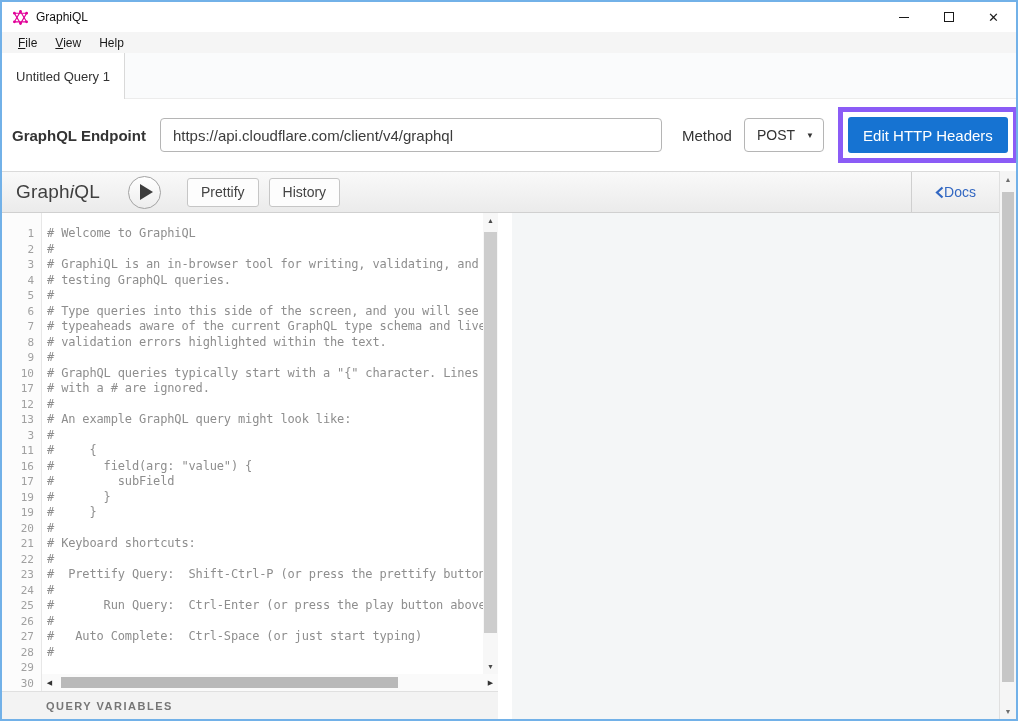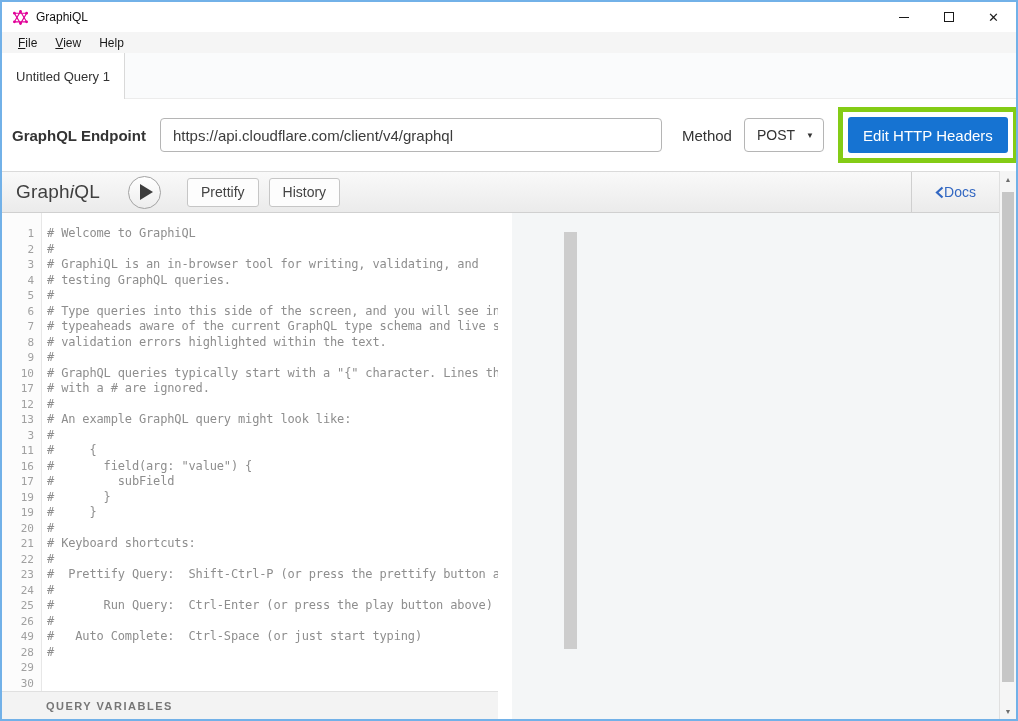--- a/index.html
+++ b/index.html
@@ -32,21 +32,21 @@
   
   .endpoint-row { height:72px; flex:0 0 auto; display:flex; align-items:center; padding-left:10px; background:#fff; }
   .endpoint-label { font-size:15px; color:#333; margin-right:14px; white-space:nowrap;font-weight:bold; }
   .endpoint-input { width:502px; height:34px; border:1px solid #b5b5b5; border-radius:4px;
                     padding:0 12px; font-size:15px; color:#3c3c3c; font-family:inherit; outline:none; }
   .method-label { font-size:15px; color:#333; margin:0 12px 0 20px; }
   .method-select { width:80px; height:34px; border:1px solid #b5b5b5; border-radius:4px; background:#fff;
                    display:flex; align-items:center; justify-content:space-between; padding:0 9px 0 12px;
                    font-size:14px; color:#333; cursor:default; }
   .select-caret { font-size:8px; color:#333; }
-  .annotation-box { flex:1; margin-left:14px; margin-right:-2px; border:5px solid #84cc16; padding:5px; display:flex; }
+  .annotation-box { flex:1; margin-left:14px; margin-right:-2px; border:5px solid #8b5cf6; padding:5px; display:flex; }
   .edit-headers-btn { flex:1; height:36px; border:none; border-radius:3px; background:#1673d2; color:#fff;
                       font-size:15px; font-family:inherit; cursor:pointer; }
   
   .graphiql-app { flex:1; display:flex; min-height:0; }
   .main-col { flex:1; display:flex; flex-direction:column; min-width:0; }
   .toolbar { height:42px; flex:0 0 auto; display:flex; align-items:stretch;
              background:linear-gradient(#f9f9f9,#ebebeb); border-top:1px solid #dadada; border-bottom:1px solid #d0d0d0; }
   .toolbar-left { flex:1; display:flex; align-items:center; padding-left:14px; }
   .logo { font-size:19px; color:#3f3f3f; letter-spacing:0.2px; }
   .logo .it { font-style:italic; }
@@ -60,21 +60,21 @@
   .tb-btn.history { margin-left:10px; }
   .toolbar-docs { width:88px; flex:0 0 auto; border-left:1px solid #cfcfcf; display:flex; align-items:center;
                   justify-content:center; color:#3267c2; font-size:14px; cursor:pointer; }
   
   .content { flex:1; display:flex; min-height:0; background:#fff; }
   .editor-pane { width:496px; flex:0 0 auto; display:flex; flex-direction:column; min-height:0; }
   .editor-body { flex:1; display:flex; min-height:0; }
   .gutter { width:40px; flex:0 0 auto; background:#fcfcfc; border-right:1px solid #e7e7e7;
             padding-top:13px; text-align:right; overflow:hidden; }
   .ln { font-family:"DejaVu Sans Mono", monospace; font-size:11px; line-height:15.5px; color:#a0a0a0; padding-right:7px; }
-  .code-col { flex:1; display:flex; flex-direction:row; min-width:0; min-height:0; }
+  .code-col { flex:1; display:flex; flex-direction:column; min-width:0; min-height:0; }
   .code-scroll { flex:1; display:flex; min-height:0; }
   .code { flex:1; margin:0; padding:13px 0 0 5px; overflow:hidden; background:#fff; }
   .cl { font-family:"DejaVu Sans Mono", monospace; font-size:12px; line-height:15.5px; letter-spacing:-0.15px;
         color:#8e8e8e; white-space:pre; height:15.5px; }
   .vscroll { width:15px; flex:0 0 auto; display:flex; flex-direction:column; background:#f7f7f7; }
   .sb-arrow { height:15px; flex:0 0 auto; display:flex; align-items:center; justify-content:center;
               font-size:7px; color:#4a4a4a; cursor:pointer; }
   .vs-track { flex:1; position:relative; }
   .vs-thumb { position:absolute; top:1%; height:93%; left:1px; right:1px; background:#cdcdcd; cursor:pointer; }
   .hscroll { height:17px; flex:0 0 auto; display:flex; align-items:center; background:#fafafa; }
@@ -196,21 +196,21 @@
                 <div class="ln">17</div>
                 <div class="ln">19</div>
                 <div class="ln">19</div>
                 <div class="ln">20</div>
                 <div class="ln">21</div>
                 <div class="ln">22</div>
                 <div class="ln">23</div>
                 <div class="ln">24</div>
                 <div class="ln">25</div>
                 <div class="ln">26</div>
-                <div class="ln">49</div>
+                <div class="ln">27</div>
                 <div class="ln">28</div>
                 <div class="ln">29</div>
                 <div class="ln">30</div>
               </div>
             <div class="code-col">
               <div class="code-scroll">
                 <pre class="code"><div class="cl"># Welcome to GraphiQL</div><div class="cl">#</div><div class="cl"># GraphiQL is an in-browser tool for writing, validating, and</div><div class="cl"># testing GraphQL queries.</div><div class="cl">#</div><div class="cl"># Type queries into this side of the screen, and you will see intelligent</div><div class="cl"># typeaheads aware of the current GraphQL type schema and live syntax and</div><div class="cl"># validation errors highlighted within the text.</div><div class="cl">#</div><div class="cl"># GraphQL queries typically start with a "{" character. Lines that starts</div><div class="cl"># with a # are ignored.</div><div class="cl">#</div><div class="cl"># An example GraphQL query might look like:</div><div class="cl">#</div><div class="cl">#     {</div><div class="cl">#       field(arg: "value") {</div><div class="cl">#         subField</div><div class="cl">#       }</div><div class="cl">#     }</div><div class="cl">#</div><div class="cl"># Keyboard shortcuts:</div><div class="cl">#</div><div class="cl">#  Prettify Query:  Shift-Ctrl-P (or press the prettify button above)</div><div class="cl">#</div><div class="cl">#       Run Query:  Ctrl-Enter (or press the play button above)</div><div class="cl">#</div><div class="cl">#   Auto Complete:  Ctrl-Space (or just start typing)</div><div class="cl">#</div><div class="cl">&nbsp;</div></pre>
                 <div class="vscroll">
                   <div class="sb-arrow">▲</div>
                   <div class="vs-track">

